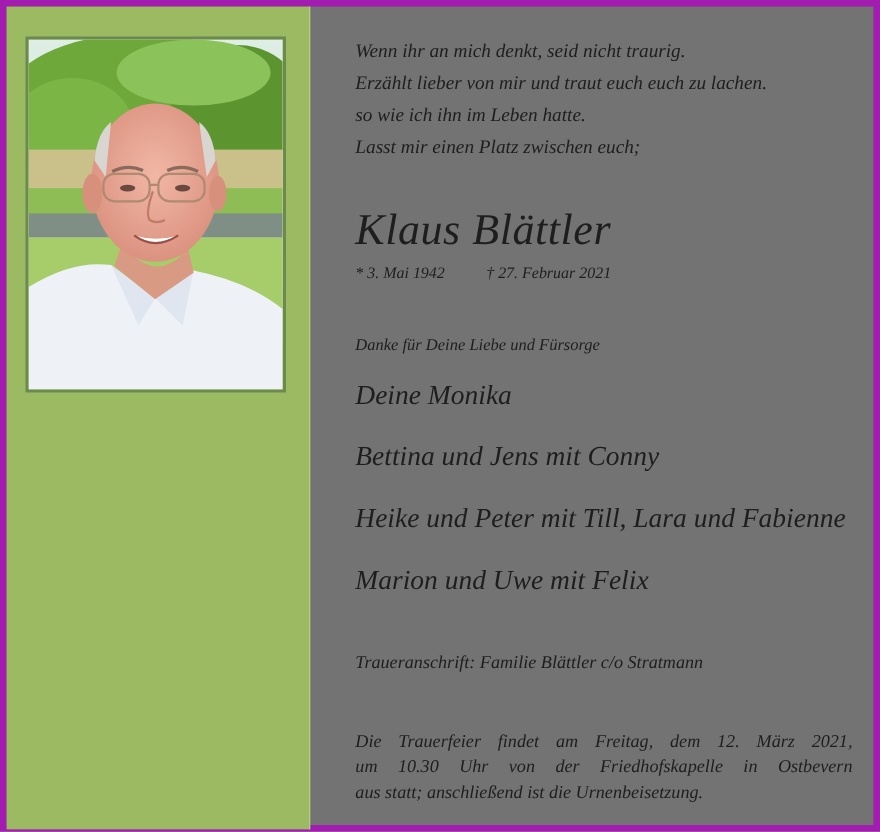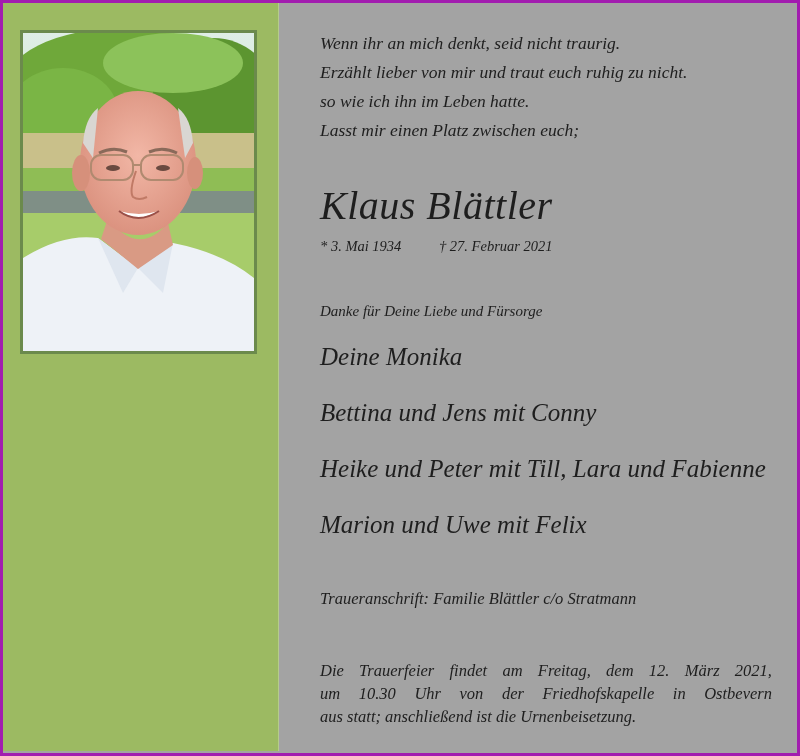--- a/index.html
+++ b/index.html
@@ -5,22 +5,22 @@
     html, body { margin: 0; padding: 0; }
     body {
       width: 800px; height: 756px; overflow: hidden;
       background: #ffffff;
       font-family: "DejaVu Serif", "Liberation Serif", serif;
     }
     .notice {
       position: absolute; left: 0; top: 0;
       width: 800px; height: 756px;
       box-sizing: border-box;
-      border: 3px solid #a21caf;
-      background: #a3a3a3;
+      border: 6px solid #a21caf;
+      background: #737373;
     }
     .side-panel {
       position: absolute; left: 0; top: 0;
       width: 275px; height: 748px;
       background: #9cba62;
       border-right: 1px solid #b5cc8a;
     }
     .photo-frame {
       position: absolute; left: 17px; top: 27px;
       width: 237px; height: 324px;
@@ -145,29 +145,29 @@
 
         <path d="M96 178 Q115 190 136 178 Q116 184 96 178 Z" fill="#fff"></path>
         <path d="M96 178 Q115 192 136 178" stroke="#9a5048" stroke-width="2" fill="none"></path>
       </svg>
     </div>
   </div>
 
   <div class="content">
     <div class="verse">
       <div>Wenn ihr an mich denkt, seid nicht traurig.</div>
-      <div>Erzählt lieber von mir und traut euch ruhig zu nicht.</div>
+      <div>Erzählt lieber von mir und traut euch euch zu lachen.</div>
       <div>so wie ich ihn im Leben hatte.</div>
       <div>Lasst mir einen Platz zwischen euch;</div>
     </div>
 
     <div class="name">Klaus Blättler</div>
 
     <div class="dates">
-      <span class="born">* 3. Mai 1934</span>
+      <span class="born">* 3. Mai 1942</span>
       <span class="death">† 27. Februar 2021</span>
     </div>
 
     <div class="thanks">Danke für Deine Liebe und Fürsorge</div>
 
     <div class="family">
       <div>Deine Monika</div>
       <div>Bettina und Jens mit Conny</div>
       <div>Heike und Peter mit Till, Lara und Fabienne</div>
       <div>Marion und Uwe mit Felix</div>

